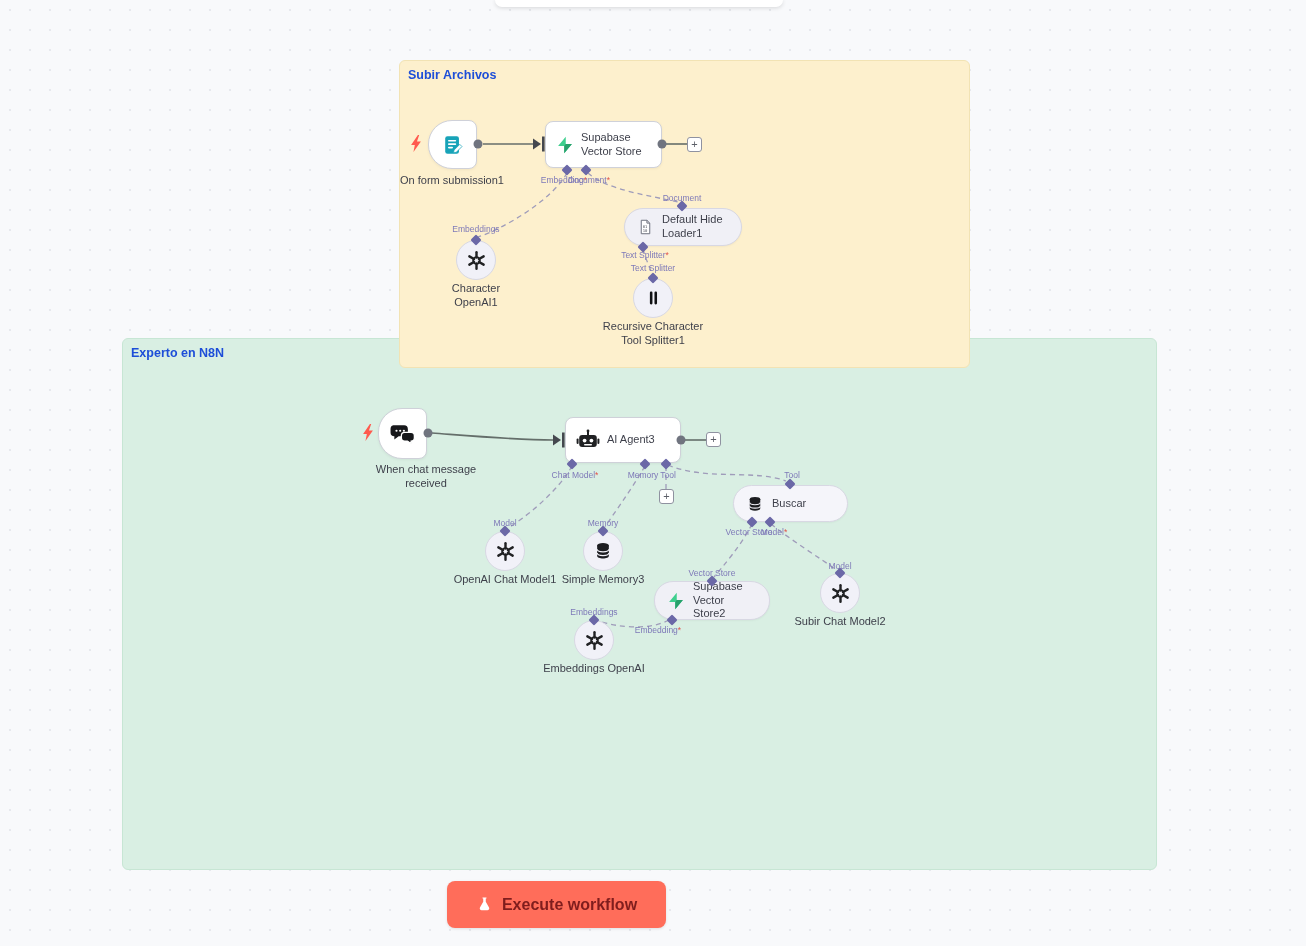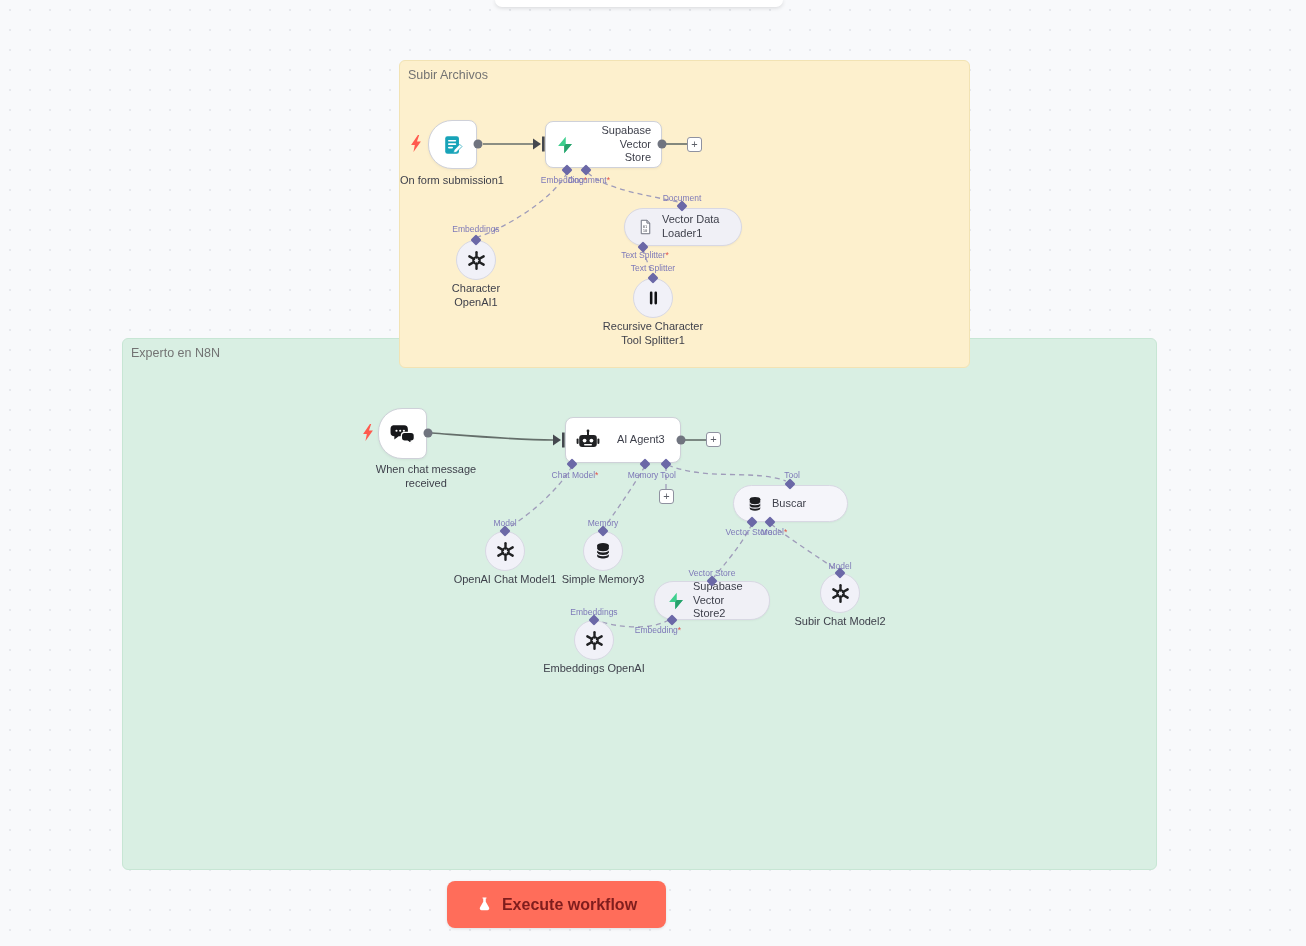--- a/index.html
+++ b/index.html
@@ -23,29 +23,29 @@
   .sticky-green{
     left:122px;top:338px;width:1033px;height:530px;
     background:#d9efe3;border:1px solid #c7e6d4;z-index:1;
   }
   .sticky-yellow{
     left:399px;top:60px;width:569px;height:306px;
     background:#fdf0cd;border:1px solid #f2e3b4;z-index:2;
   }
   .sticky-title{
     position:absolute;left:8px;top:7px;
-    font-size:12.5px;font-weight:normal;color:#737373;
+    font-size:12.5px;font-weight:bold;color:#1d4ed8;
   }
   svg.connections{position:absolute;inset:0;z-index:3;pointer-events:none;}
   .node{
     position:absolute;background:#ffffff;border:1.6px solid #cfd1d9;
     box-sizing:border-box;z-index:4;box-shadow:0 1px 3px rgba(0,0,0,0.05);
   }
   .node-trigger{border-radius:24px 8px 8px 24px;display:flex;align-items:center;justify-content:center;}
-  .node-rect{border-radius:8px;display:flex;align-items:center;gap:17px;padding:0 10px;text-align:right;}
+  .node-rect{border-radius:8px;display:flex;align-items:center;gap:7px;padding:0 10px;}
   .node-pill{
     position:absolute;background:#f0f0f6;border:1.4px solid #d8d8e3;border-radius:19px;
     box-sizing:border-box;display:flex;align-items:center;gap:8px;padding:0 12px;z-index:4;
     box-shadow:0 1px 2px rgba(0,0,0,0.04);
   }
   .node-circle{
     position:absolute;width:40px;height:40px;border-radius:50%;
     background:#f1f1f8;border:1.4px solid #d8d8e3;box-sizing:border-box;
     display:flex;align-items:center;justify-content:center;z-index:4;
   }
@@ -225,21 +225,21 @@
   <div class="plabel" style="left:589px;top:175px"><span>Document</span><span class="ast">*</span></div>
 
   <div class="plabel" style="left:682px;top:193px"><span>Document</span></div>
   <div class="diamond" style="left:682px;top:206px"></div>
   <div class="node-pill" style="left:624px;top:208px;width:118px;height:38px">
     <span class="icon">
         <svg width="17" height="20">
           <use href="#sym-file01"></use>
         </svg>
       </span>
-    <span class="node-text" style="width:74px">Vector Data Loader1</span>
+    <span class="node-text" style="width:74px">Default Hide Loader1</span>
   </div>
   <div class="diamond" style="left:643px;top:247px"></div>
   <div class="plabel" style="left:645px;top:250px"><span>Text Splitter</span><span class="ast">*</span></div>
 
   <div class="plabel" style="left:476px;top:224px"><span>Embeddings</span></div>
   <div class="diamond" style="left:476px;top:240px"></div>
   <div class="node-circle" style="left:456px;top:240px">
     <span class="icon">
         <svg width="21" height="21">
           <use href="#sym-openai"></use>

